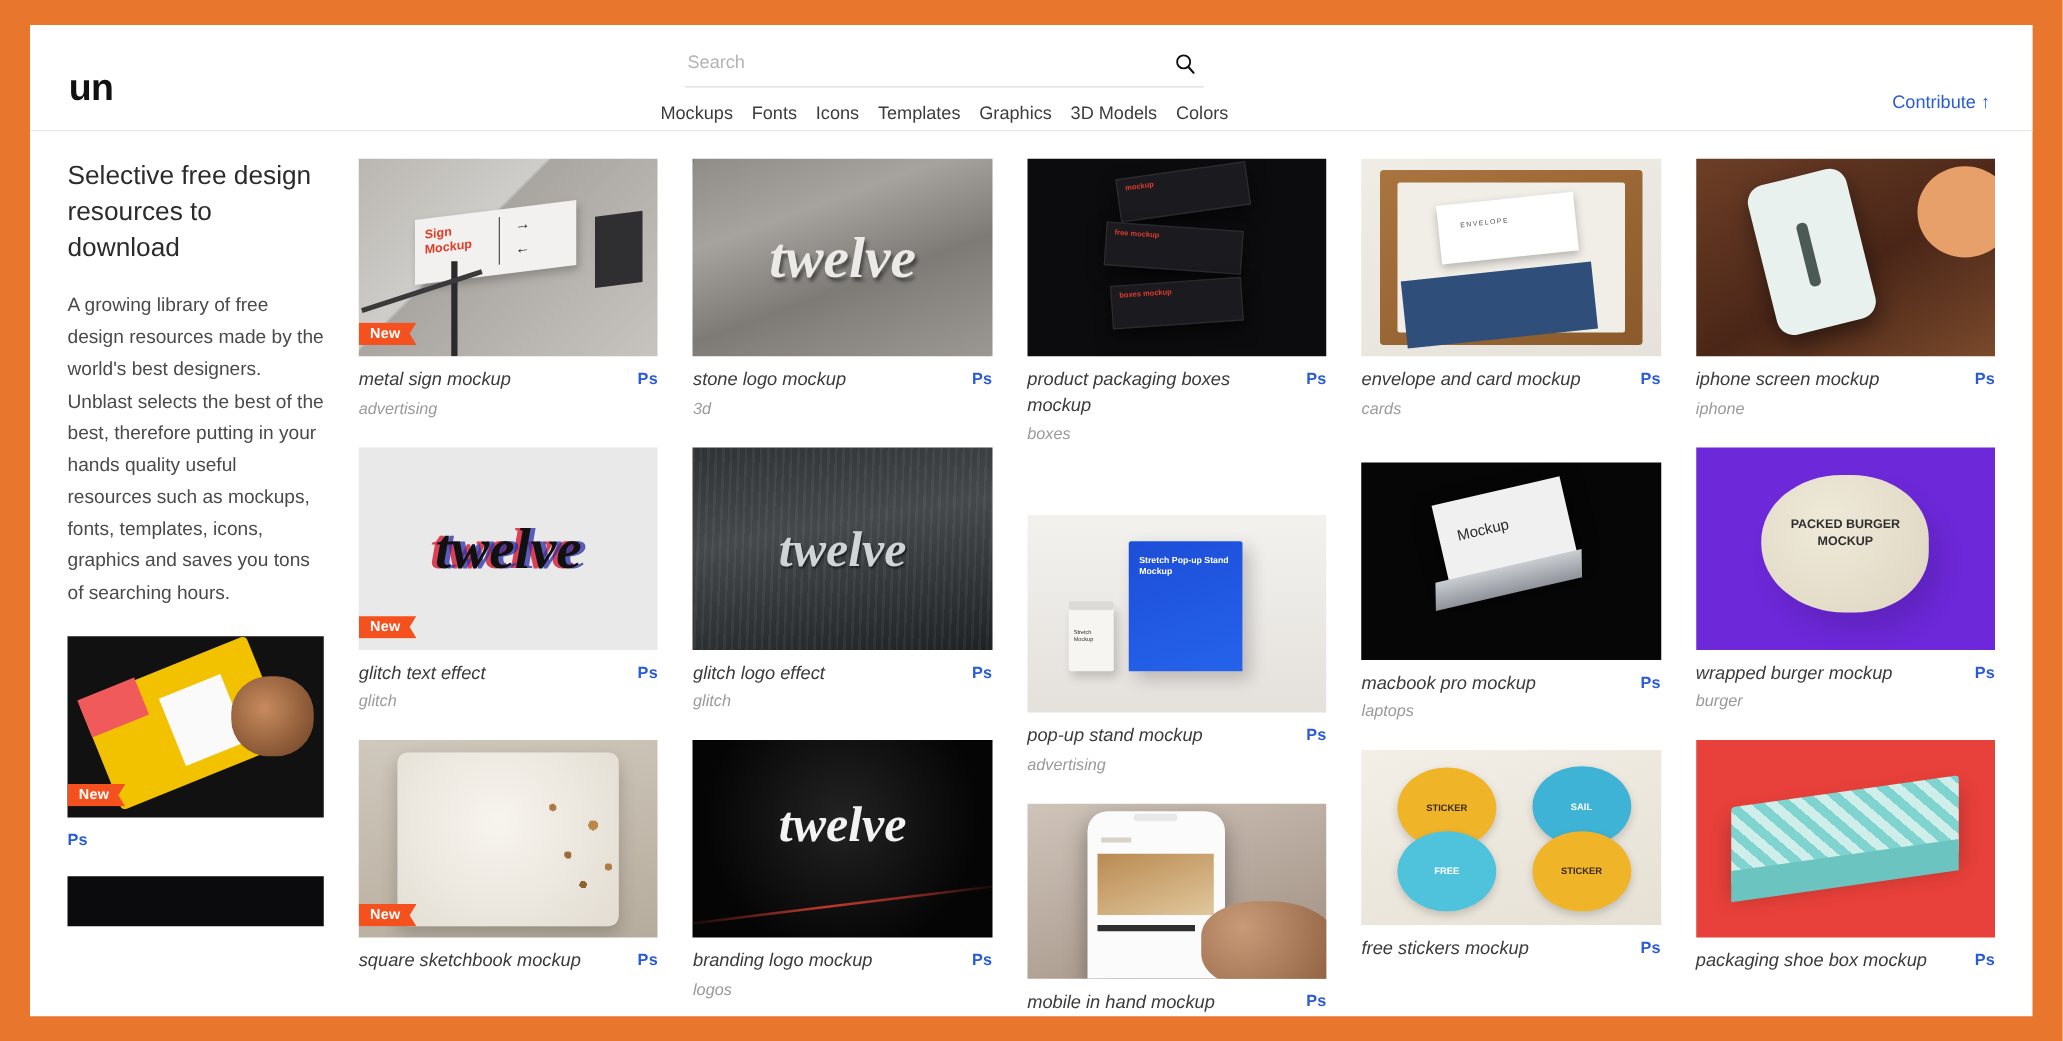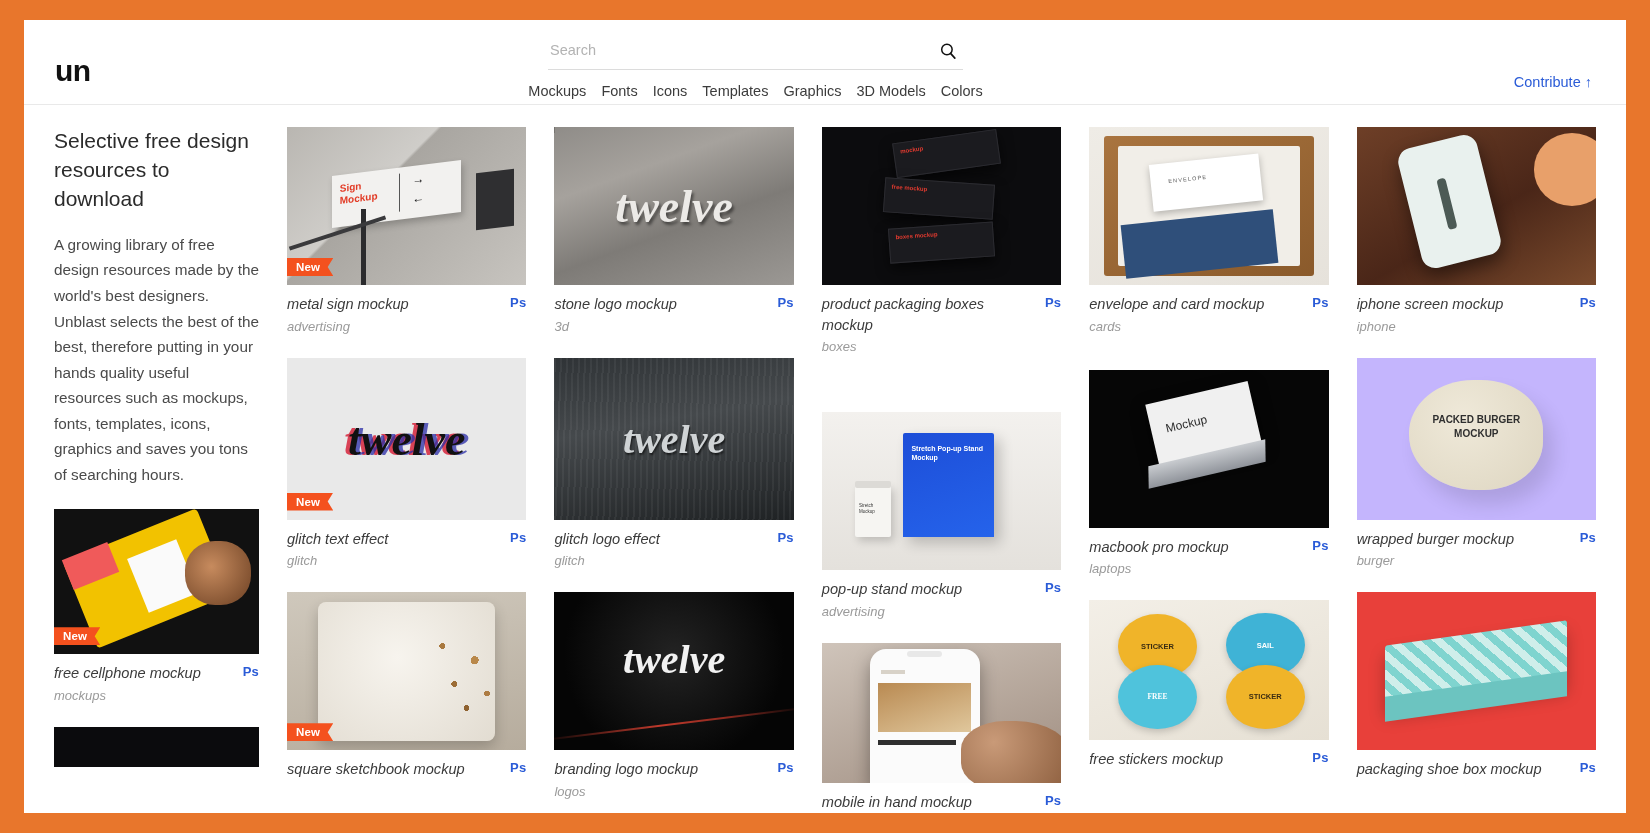--- a/index.html
+++ b/index.html
@@ -288,21 +288,21 @@
     box-shadow:0 6px 16px rgba(0,0,0,.6);
   }
   .art-macbook .screen span{ position:absolute; left:14%; top:34%; font-size:12px; color:#2b2b2b;}
   .art-macbook .base {
     position:absolute; left:24%; top:53%; width:50%; height:14%;
     background: linear-gradient(180deg,#c9ccd0,#8f939a);
     transform:rotate(-13deg) skewX(-12deg);
   }
 
   
-  .art-burger { background:#c4b5fd; }
+  .art-burger { background:#6d28d9; }
   .art-burger .wrap {
     position:absolute; left:22%; top:14%; width:56%; height:68%;
     background: radial-gradient(circle at 40% 35%, #efe9d9, #ddd5c0);
     border-radius:48% 46% 44% 50%;
     box-shadow: 10px 14px 20px rgba(0,0,0,.12);
   }
   .art-burger .wrap span{
     position:absolute; left:0; right:0; top:30%;
     text-align:center; font-size:10px; font-weight:700; color:#2f2f2f; line-height:1.35;
   }
@@ -355,21 +355,21 @@
     border-radius:40% 50% 30% 40%;
   }
 
   
   .art-stickers { background: linear-gradient(160deg,#f3efe7,#e6e0d4); }
   .art-stickers .s { position:absolute; border-radius:50%; display:flex; align-items:center; justify-content:center;
                      font-size:7.5px; font-weight:700; color:#fff; text-align:center; line-height:1.2;
                      box-shadow:0 3px 7px rgba(0,0,0,.18); }
   .art-stickers .s1{ left:12%; top:10%; width:33%; height:46%; background:#f0b429; color:#3a2c12;}
   .art-stickers .s2{ right:10%; top:9%;  width:33%; height:46%; background:#3fb3d6;}
-  .art-stickers .s3{ left:12%; bottom:8%; width:33%; height:46%; background:#4fc3dc;font-family:Liberation Serif, serif;}
+  .art-stickers .s3{ left:12%; bottom:8%; width:33%; height:46%; background:#4fc3dc;}
   .art-stickers .s4{ right:10%; bottom:8%; width:33%; height:46%; background:#f0b429; color:#3a2c12;}
 
   
   .art-shoebox { background:#e8403a; }
   .art-shoebox .lid {
     position:absolute; left:12%; top:26%; width:76%; height:40%;
     background: repeating-linear-gradient(45deg,#7fd4cf 0 7px,#cfeeea 7px 14px);
     border-radius:3px; transform: skewY(-8deg);
     box-shadow:0 10px 16px rgba(0,0,0,.25);
   }
@@ -426,24 +426,20 @@
 
           <div class="card">
             <div class="thumb art-peek" style="height:145px;background:#111;">
               <div style="position:absolute;left:10%;top:16%;width:70%;height:64%;background:#f2c200;transform:rotate(-22deg);border-radius:4px;"></div>
               <div style="position:absolute;left:6%;top:28%;width:24%;height:22%;background:#f05a5a;transform:rotate(-22deg);"></div>
               <div style="position:absolute;left:40%;top:26%;width:26%;height:40%;background:#fafafa;transform:rotate(-22deg);"></div>
               <div style="position:absolute;right:4%;top:22%;width:32%;height:44%;background:radial-gradient(circle at 40% 40%,#c78b5e,#6b3f22);border-radius:46%;"></div>
               <span class="badge-new">New</span>
             </div>
             <div class="card-meta">
-              <div class="card-textcol">
-                <div class="card-title">free cellphone mockup</div>
-                <div class="card-category">mockups</div>
-              </div>
               <div class="ps-badge">Ps</div>
             </div>
           </div>
 
           <div class="card">
             <div class="thumb art-peek" style="height:40px;"></div>
           </div>
         </div>
 
         <div class="masonry-col">

